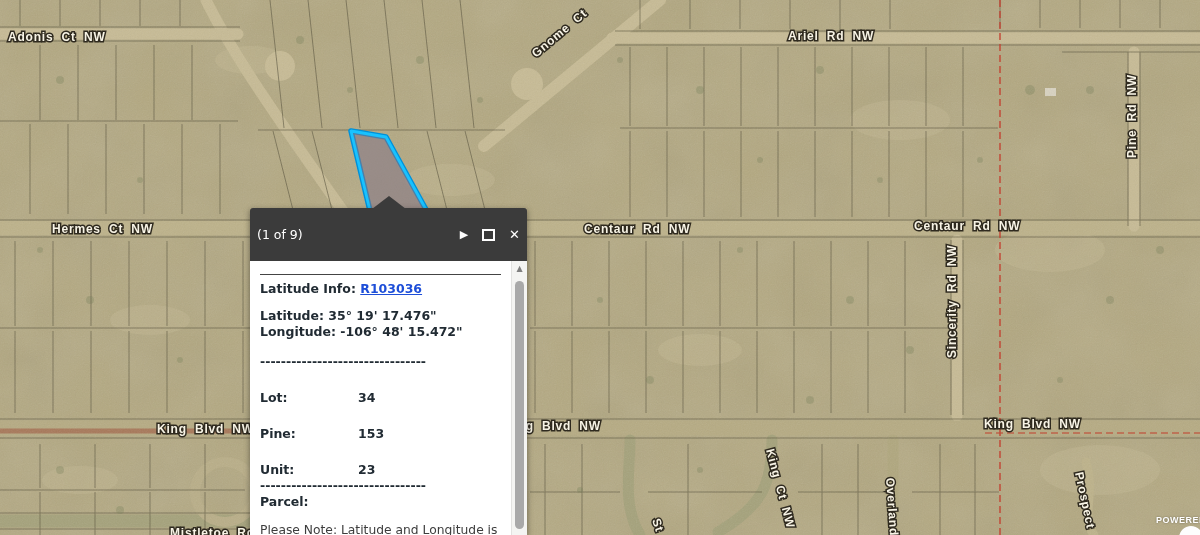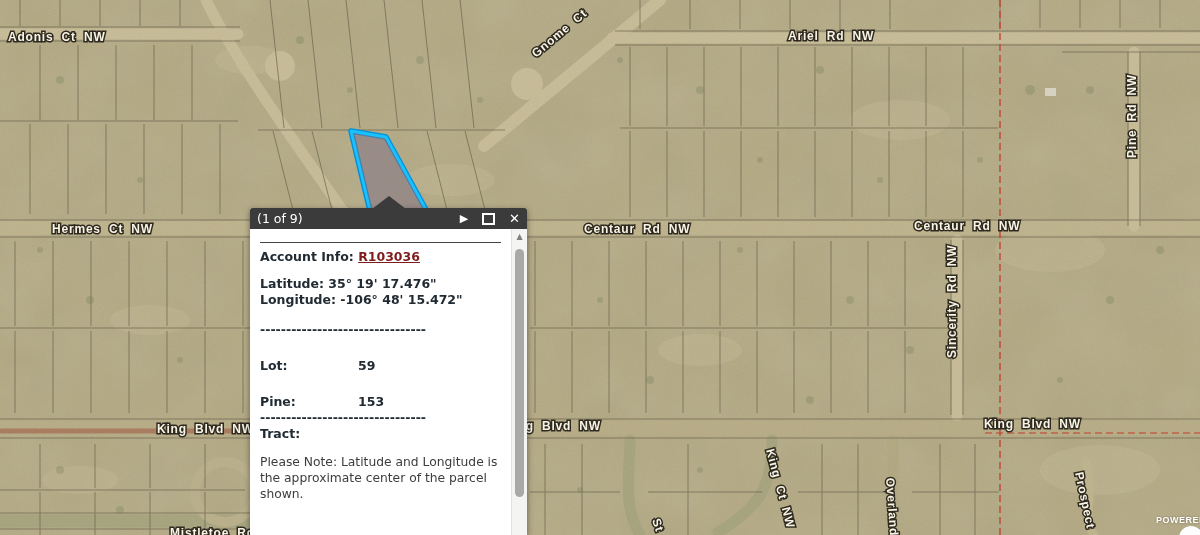--- a/index.html
+++ b/index.html
@@ -7,34 +7,34 @@
          font-family:"Liberation Sans",sans-serif;background:#b3a880;text-decoration:underline;}
   #stage svg{position:absolute;left:0;top:0;}
 
   
   .popup{position:absolute;left:250px;top:208px;width:277px;height:327px;
          box-shadow:0 2px 6px rgba(0,0,0,.45);z-index:5;}
   .callout{position:absolute;top:-12px;left:122px;width:0;height:0;
            border-left:17px solid transparent;border-right:17px solid transparent;
            border-bottom:13px solid #3b3b3b;}
   .popup-header{height:21px;background:#3b3b3b;color:#fff;display:flex;align-items:center;
-                padding:0 7px;border-radius:3px 3px 0 0;font-family:"DejaVu Sans",sans-serif;
+                padding:16px 7px;border-radius:3px 3px 0 0;font-family:"DejaVu Sans",sans-serif;
                 font-size:12.5px;}
   .popup-title{flex:1;}
   .hdr-btn{margin-left:14px;color:#fff;cursor:pointer;line-height:1;}
   .next-btn{font-size:11px;}
   .max-btn{width:9px;height:8px;border:2px solid #fff;display:inline-block;}
   .close-btn{font-size:13px;font-weight:bold;}
   .popup-body{position:relative;background:#fff;height:306px;overflow:hidden;
               padding:9px 24px 0 10px;font-family:"DejaVu Sans",sans-serif;
               font-size:12.5px;line-height:16px;font-weight:bold;color:#212b33;}
   .popup-body .nowrap{white-space:nowrap;}
   .upc-rule{border:none;border-top:1px solid #444;margin:4px 2px 6px 0;}
   .l-account{margin-bottom:11px;}
-  .acct-link{color:#7f1d1d;text-decoration:underline;cursor:pointer;margin-top:46px;}
+  .acct-link{color:#1d4ed8;text-decoration:underline;cursor:pointer;margin-top:46px;}
   .l-sep{margin:14px 0;letter-spacing:0;}
   .field-row{display:flex;margin-top:20px;}
   .field-row .f-label{width:98px;flex:none;}
   .l-note{margin-top:12px;font-weight:normal;color:#3d3d3d;font-size:12.3px;}
   
   .scrollbar{position:absolute;top:0;right:0;width:15px;height:100%;
              background:#f4f4f2;border-left:1px solid #e2e2e0;}
   .scroll-up{height:15px;text-align:center;color:#808080;font-size:8px;line-height:15px;cursor:pointer;}
   .scroll-thumb{position:absolute;top:20px;left:3px;width:9px;height:248px;
                 background:#a9a9a9;border-radius:5px;cursor:pointer;}
@@ -206,34 +206,38 @@
 
     <div class="popup-header">
       <span class="popup-title">(1 of 9)</span>
       <span class="hdr-btn next-btn">▶</span>
       <span class="hdr-btn max-btn"></span>
       <span class="hdr-btn close-btn">✕</span>
     </div>
 
     <div class="popup-body">
       <hr class="upc-rule">
-      <div class="l-account nowrap"><span>Account Info: </span><a class="acct-link">R103036</a></div>
+      <div class="l-account nowrap"><span>Latitude Info: </span><a class="acct-link">R103036</a></div>
       <div class="nowrap">Latitude: 35° 19' 17.476"</div>
       <div class="nowrap">Longitude: -106° 48' 15.472"</div>
       <div class="l-sep nowrap">--------------------------------</div>
       <div class="field-row">
         <span class="f-label">Lot:</span>
-        <span>59</span>
+        <span>34</span>
       </div>
       <div class="field-row">
         <span class="f-label">Pine:</span>
         <span>153</span>
       </div>
+      <div class="field-row">
+        <span class="f-label">Unit:</span>
+        <span>23</span>
+      </div>
       <div class="nowrap">--------------------------------</div>
-      <div>Tract:</div>
+      <div>Parcel:</div>
       <div class="l-note">Please Note: Latitude and Longitude is the approximate center of the parcel shown.</div>
 
       <div class="scrollbar">
         <div class="scroll-up">▲</div>
         <div class="scroll-thumb"></div>
       </div>
     </div>
   </div>
 
   <div class="watermark">POWERED</div>

